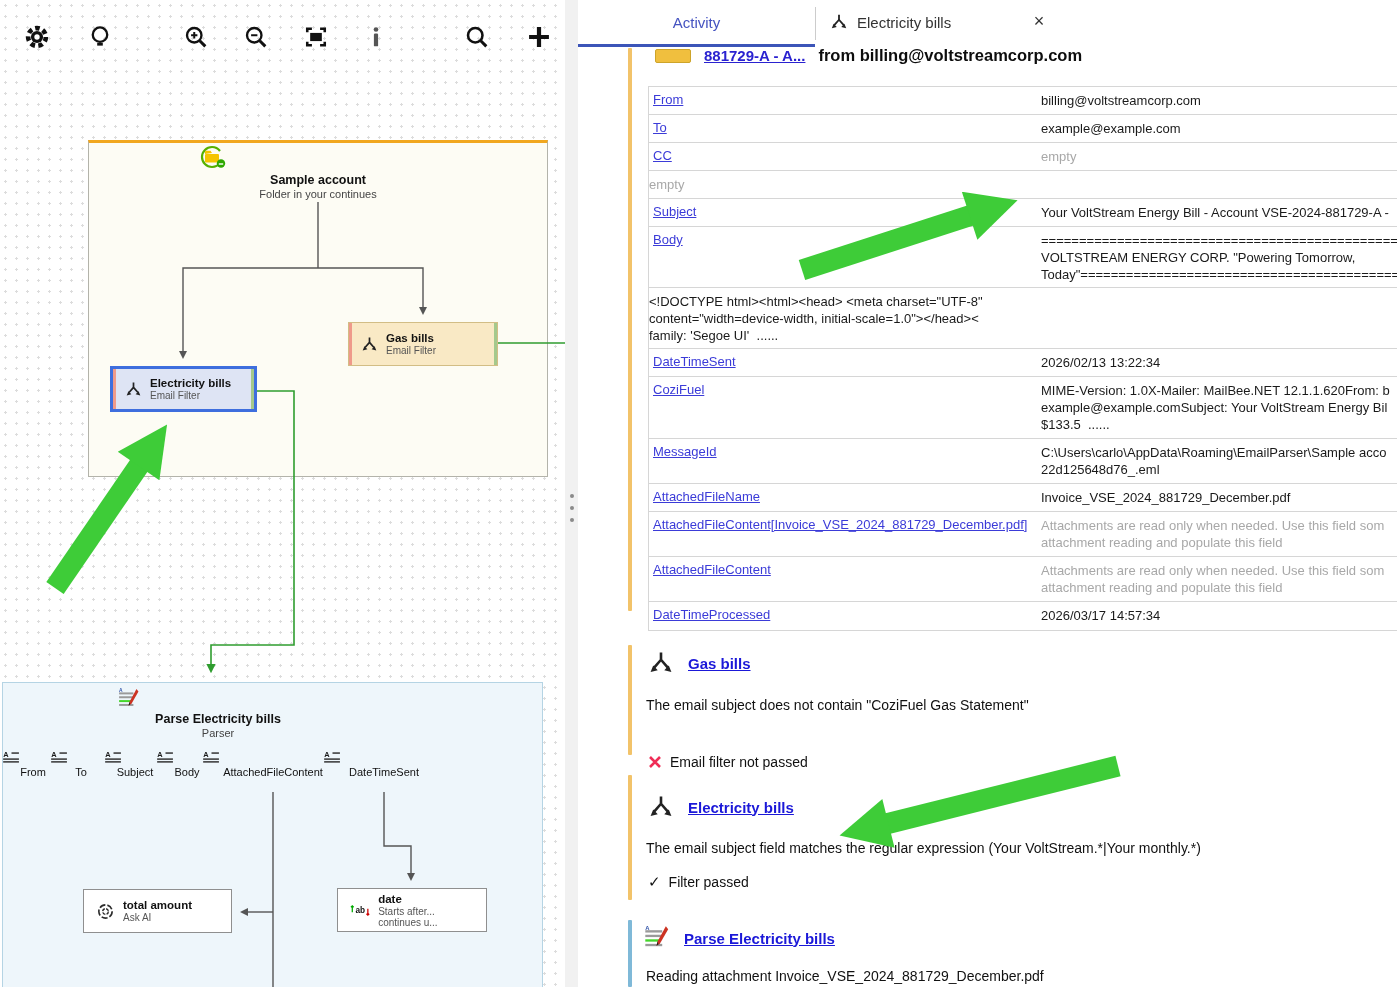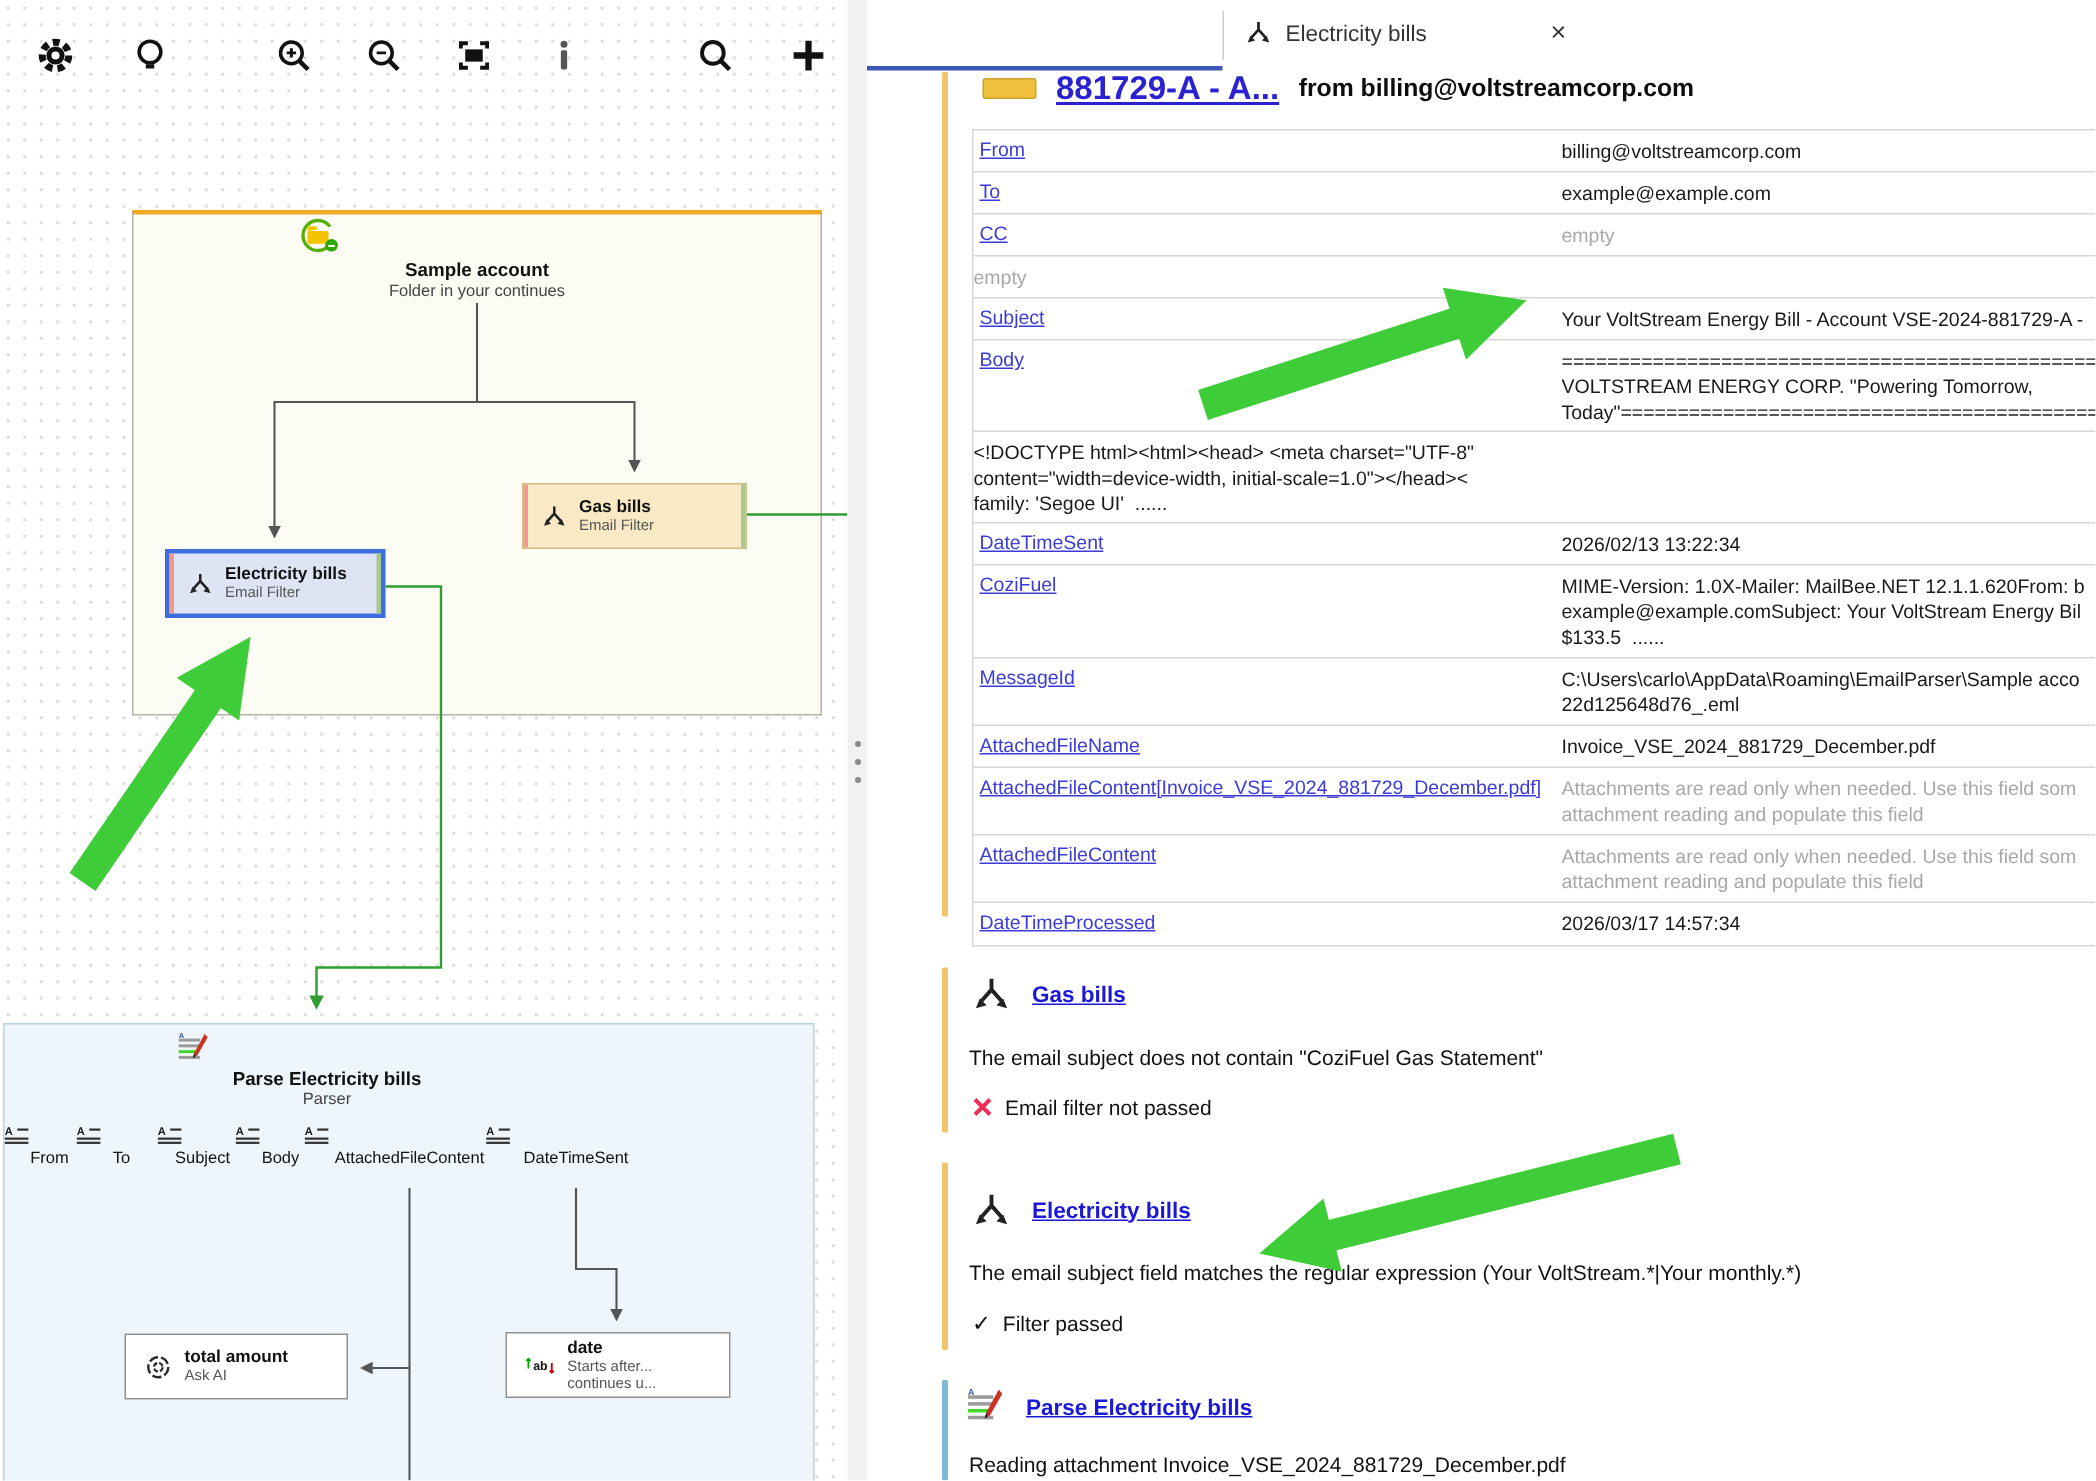--- a/index.html
+++ b/index.html
@@ -44,21 +44,21 @@
   #tab-detail{left:252px;gap:9px;font-size:15px;color:#333;}
   #tab-close{position:absolute;left:450px;top:11px;width:22px;height:22px;font-size:18px;color:#333;
              text-align:center;line-height:21px;cursor:pointer;}
 
   .vbar{position:absolute;width:4px;border-radius:1px;}
   .vbar.orange{background:#f2c36a;}
   .vbar.blue{background:#7fb9d8;}
 
   #email-header{position:absolute;left:77px;top:46px;display:flex;align-items:center;gap:13px;white-space:nowrap;}
   #email-header .envelope{width:34px;height:12px;background:#f0bf3e;border:1px solid #cda42a;border-radius:2px;}
-  #email-header .id{font-size:22px;font-weight:bold;color:#2a22d0;text-decoration:underline;cursor:pointer;}
+  #email-header .id{font-size:15px;font-weight:bold;color:#2a22d0;text-decoration:underline;cursor:pointer;}
   #email-header .rest{font-size:16.5px;font-weight:bold;color:#0d0d0d;}
 
   .etable{position:absolute;left:70px;top:86px;width:1100px;border-left:1px solid #d6d6d6;border-top:1px solid #d6d6d6;}
   .row{display:grid;grid-template-columns:392px 700px;border-bottom:1px solid #d6d6d6;}
   .kcell{padding:5px 6px 4px 4px;font-size:13px;}
   .kcell span{color:#3b3bd8;text-decoration:underline;cursor:pointer;}
   .vcell{padding:5px 0 4px 0;font-size:13px;line-height:17px;color:#1a1a1a;white-space:pre-wrap;overflow:hidden;}
   .vcell.muted{color:#a8a8a8;}
 
   .sec-head{position:absolute;display:flex;align-items:center;gap:14px;}
@@ -285,20 +285,23 @@
   <div id="divider">
     <div class="dots">
         <div class="dot"></div>
         <div class="dot"></div>
         <div class="dot"></div>
       </div>
   </div>
 
   <div id="panel">
 
+    <div id="tab-activity" class="tab">
+      <span>Activity</span>
+    </div>
     <div id="tab-underline"></div>
     <div id="tab-divider"></div>
     <div id="tab-detail" class="tab">
       <svg viewBox="0 0 16 16" width="18" height="18">
           <path d="M8 1.5 V6 M8 6 L3.8 10.8 M8 6 L12.2 10.8" fill="none" stroke="#222" stroke-width="1.6"></path>
           <path d="M1.6 13.6 L6 12.4 L3.2 9.6 Z" fill="#222"></path>
           <path d="M14.4 13.6 L10 12.4 L12.8 9.6 Z" fill="#222"></path>
         </svg>
       <span>Electricity bills</span>
     </div>
@@ -380,21 +383,21 @@
     <div class="vbar orange" style="left:50px;top:645px;height:110px"></div>
     <div class="sec-head" style="left:70px;top:650px">
       <svg viewBox="0 0 16 16" width="26" height="26">
           <path d="M8 1.5 V6 M8 6 L3.8 10.8 M8 6 L12.2 10.8" fill="none" stroke="#222" stroke-width="1.6"></path>
           <path d="M1.6 13.6 L6 12.4 L3.2 9.6 Z" fill="#222"></path>
           <path d="M14.4 13.6 L10 12.4 L12.8 9.6 Z" fill="#222"></path>
         </svg>
       <span class="ttl">Gas bills</span>
     </div>
     <div class="sec-desc" style="top:697px">The email subject does not contain "CoziFuel Gas Statement"</div>
-    <div class="sec-status" style="top:730px">
+    <div class="sec-status" style="top:754px">
       <svg viewBox="0 0 14 14" width="14" height="14">
           <path d="M2 2 L12 12 M12 2 L2 12" stroke="#ef2d56" stroke-width="2.6"></path>
         </svg>
       <span>Email filter not passed</span>
     </div>
 
     <div class="vbar orange" style="left:50px;top:775px;height:125px"></div>
     <div class="sec-head" style="left:70px;top:794px">
       <svg viewBox="0 0 16 16" width="26" height="26">
           <path d="M8 1.5 V6 M8 6 L3.8 10.8 M8 6 L12.2 10.8" fill="none" stroke="#222" stroke-width="1.6"></path>

